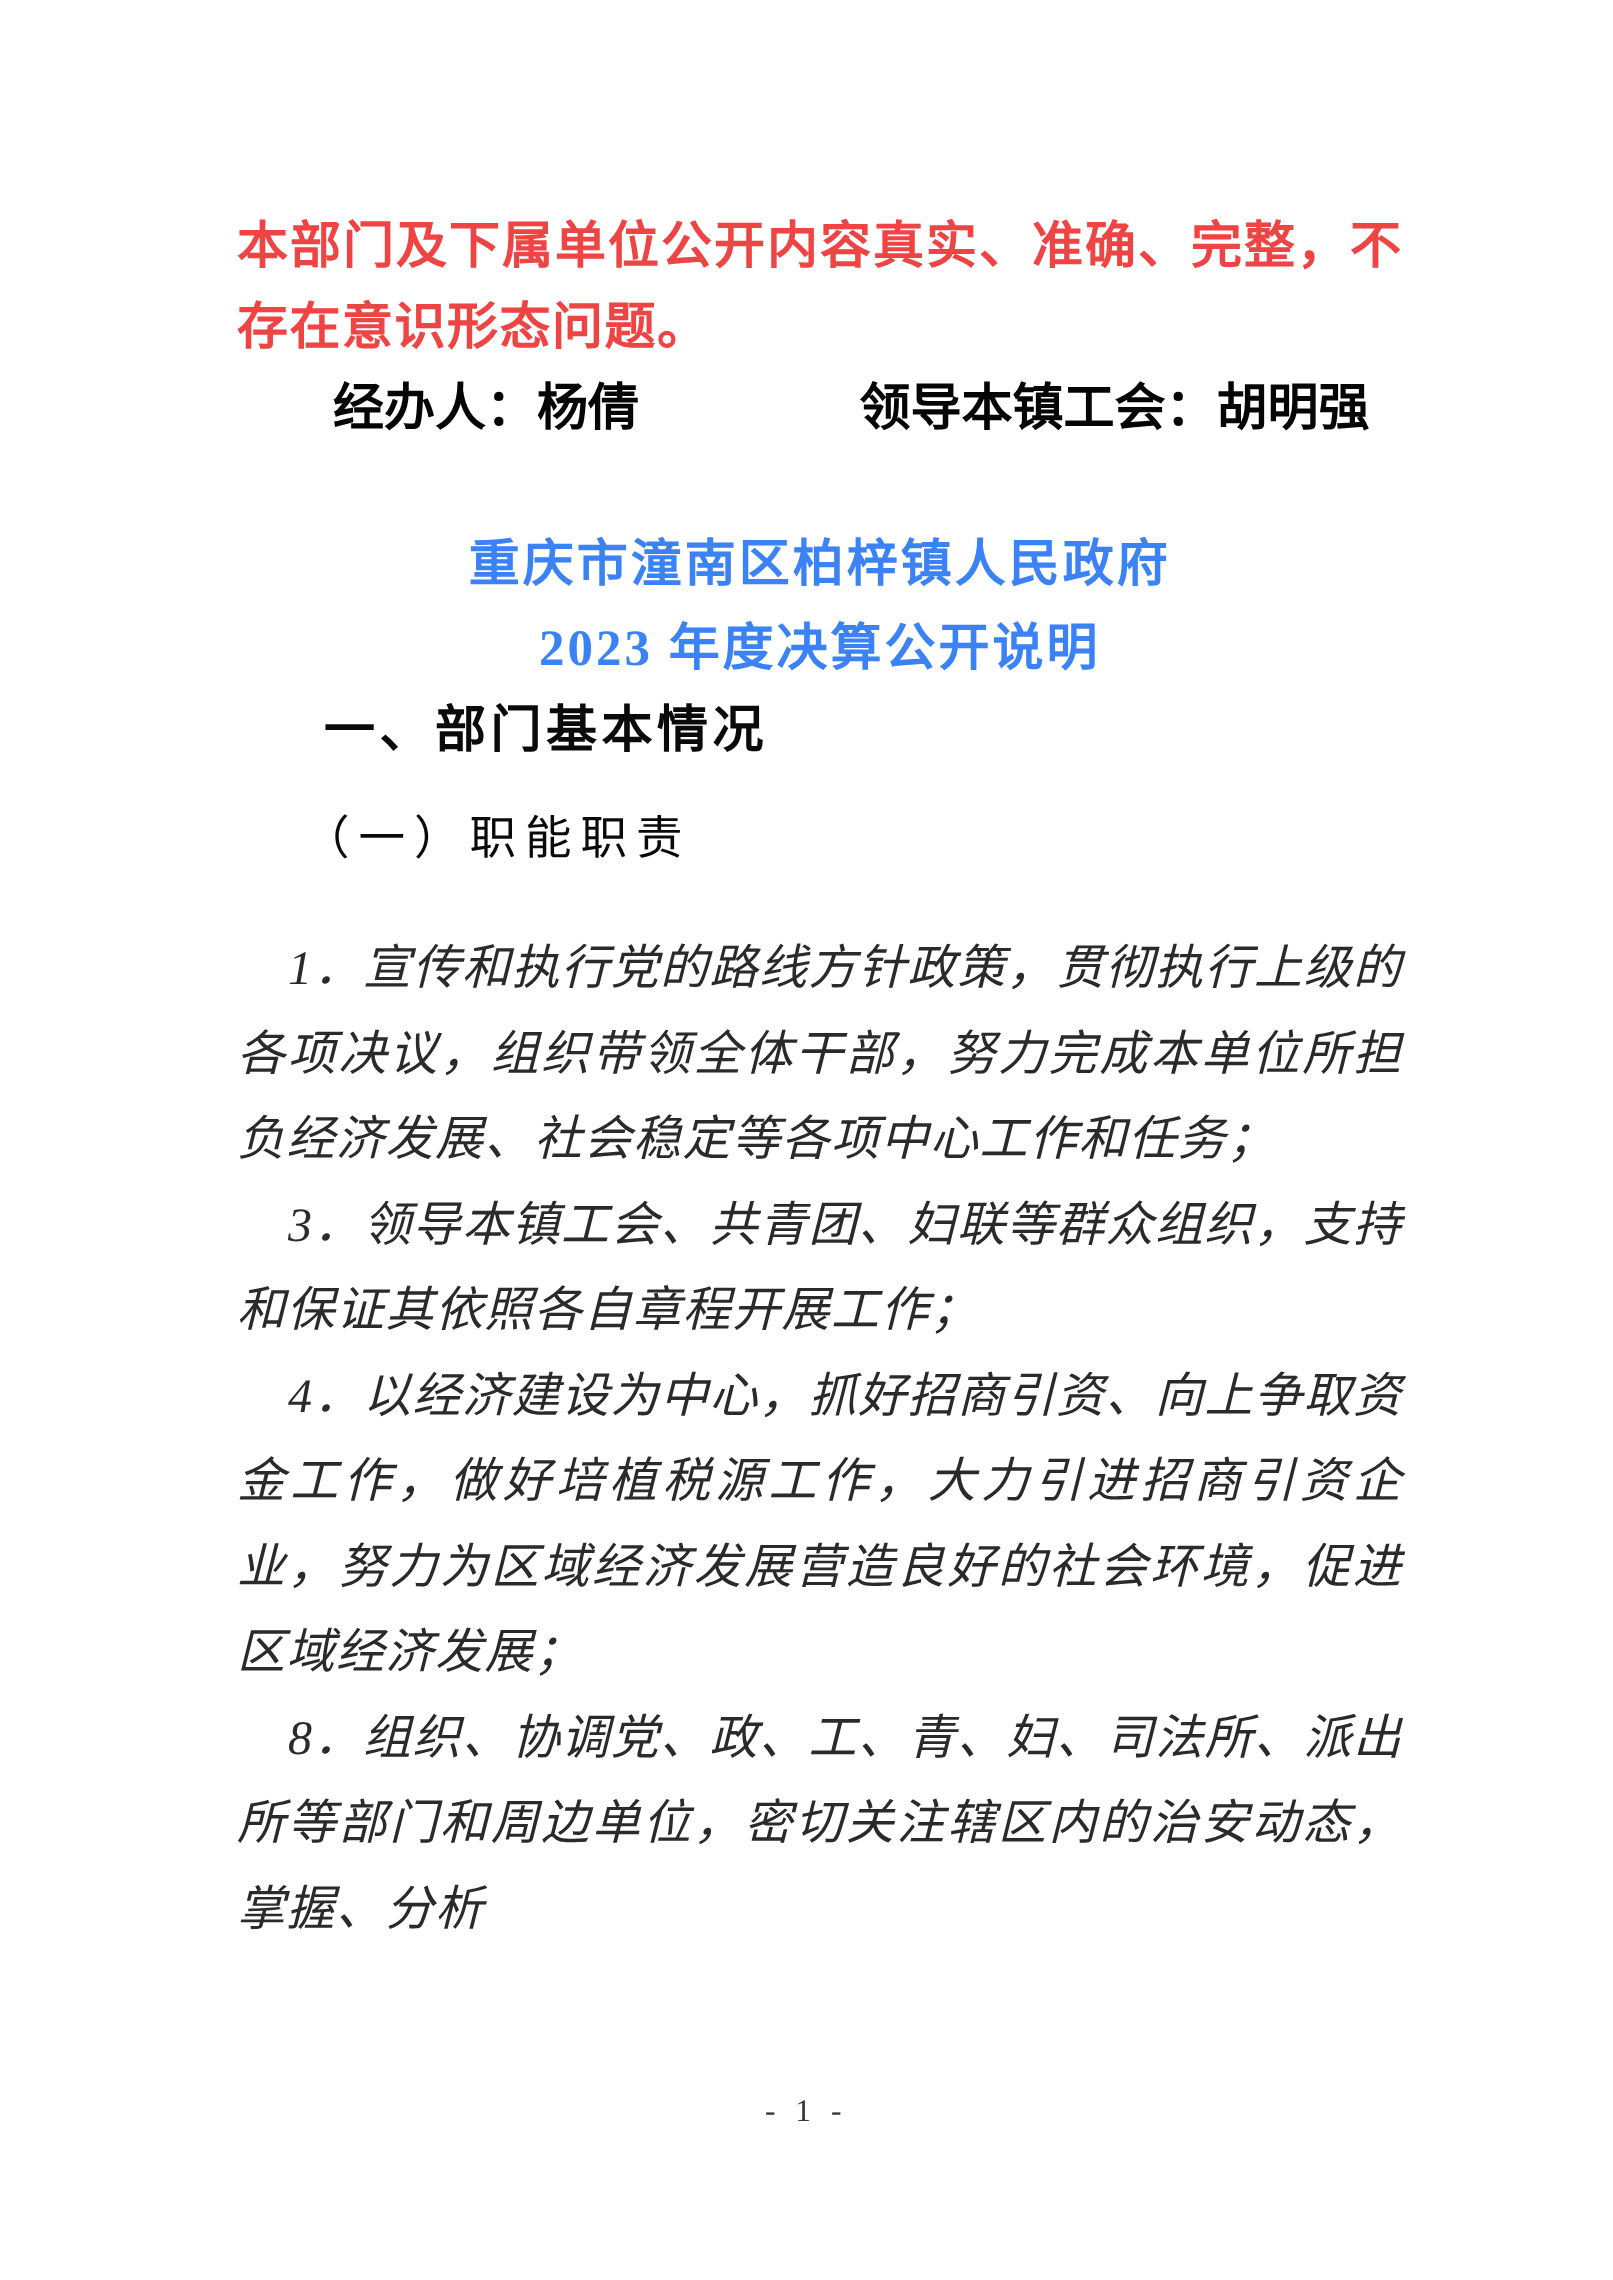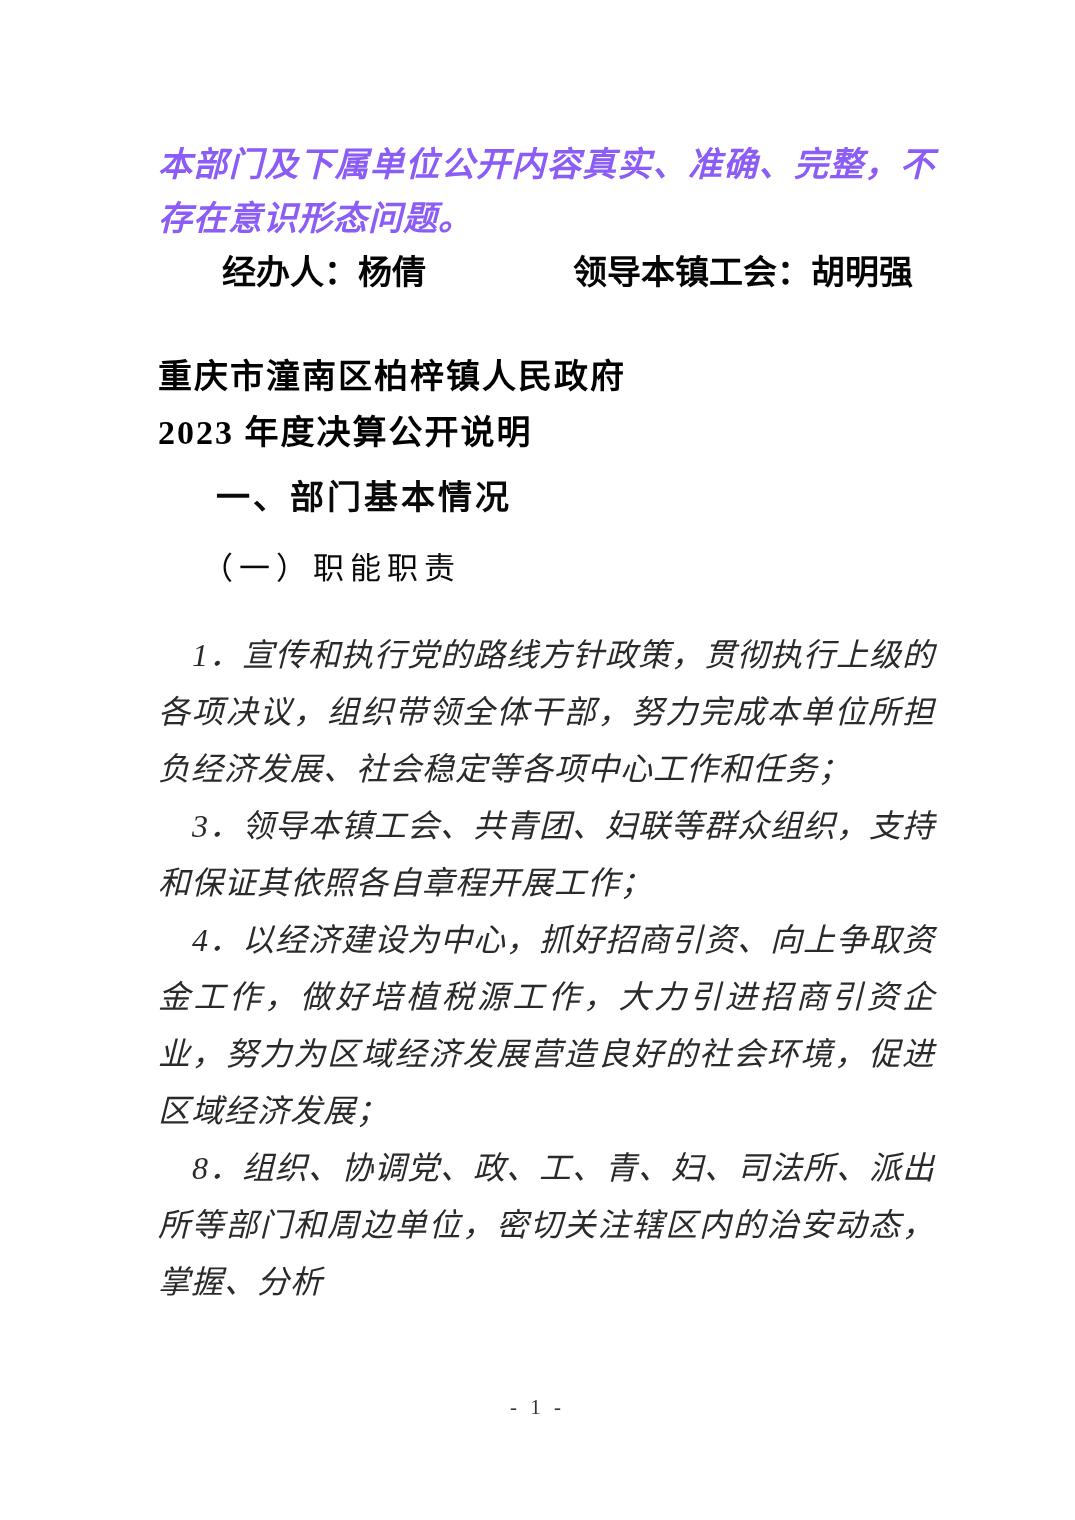--- a/index.html
+++ b/index.html
@@ -19,45 +19,45 @@
     color: #000;
     font-family: "Liberation Serif", "DejaVu Serif", serif;
   }
   .intro {
     margin: 0;
     font-size: 34px;
     line-height: 54px;
     font-weight: bold;
     text-align: justify;
     letter-spacing: 1px;
-    color: #8b5cf6;
-    font-style: italic;
+    color: #ef4444;
   }
   .sig-row {
     display: flex;
     justify-content: space-between;
     align-items: baseline;
     font-size: 34px;
     line-height: 54px;
     font-weight: bold;
     padding-left: 64px;
     padding-right: 22px;
     color: #050505;
     gap: 24px;
   }
   .titles {
     margin-top: 49px;
+    text-align: center;
     font-size: 34px;
     line-height: 56px;
     font-weight: bold;
     letter-spacing: 2px;
-    color: #000000;
+    color: #3b82f6;
   }
   .section-heading {
-    margin: 13px 0 0 0;
+    margin: 3px 0 0 0;
     padding-left: 58px;
     font-family: "Liberation Sans", "DejaVu Sans", sans-serif;
     font-size: 34px;
     line-height: 46px;
     font-weight: bold;
     letter-spacing: 3px;
     color: #0a0a0a;
   }
   .subsection-heading {
     margin: 27px 0 0 0;

